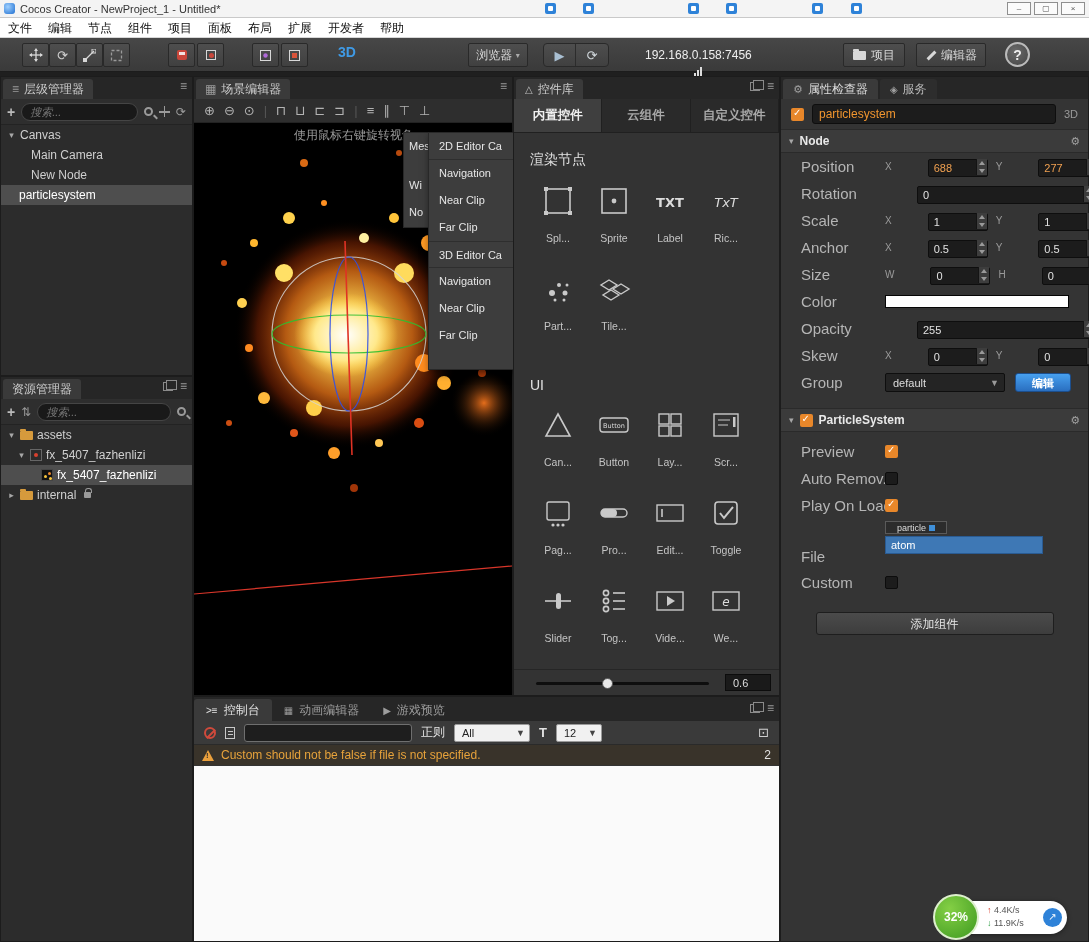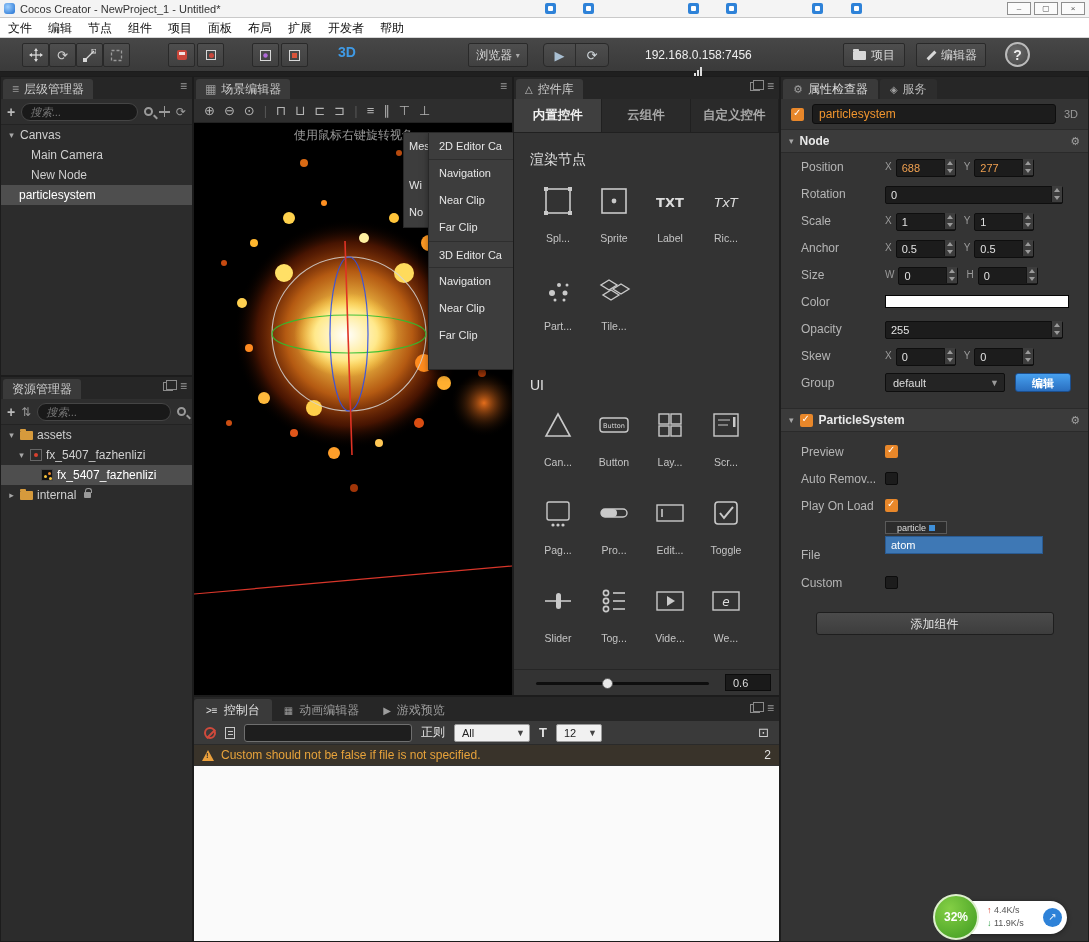--- a/index.html
+++ b/index.html
@@ -105,23 +105,23 @@
 .cb.on{background:#e8872a;}
 .cb.on::after{content:"✓";position:absolute;left:2px;top:-1px;color:#fff;font-size:10px;font-weight:bold;}
 .cb.off{background:#1c1c1c;border:1px solid #0c0c0c;}
 .nameinput{flex:1;height:20px;background:#1c1c1c;border:1px solid #0e0e0e;border-radius:3px;color:#f0952f;font-size:12px;padding:0 6px;}
 .mode3d{color:#9a9a9a;font-size:11px;}
 .sechead{height:24px;background:#3b3b3b;border-top:1px solid #2a2a2a;border-bottom:1px solid #2a2a2a;display:flex;align-items:center;padding:0 8px;gap:6px;}
 .sechead .stitle{font-size:12px;font-weight:bold;color:#e8e8e8;}
 .sechead .arrow{width:auto;}
 .sechead .gear{margin-left:auto;}
 .prow{display:flex;align-items:center;height:27px;padding-left:20px;padding-right:12px;}
-.plabel{width:84px;font-size:12px;color:#b5b5b5;flex:none;white-space:nowrap;overflow:hidden;}
+.plabel{width:84px;font-size:15px;color:#b5b5b5;flex:none;white-space:nowrap;overflow:hidden;}
 .axis{font-size:10px;color:#9a9a9a;margin-right:4px;}
-.numwrap{position:relative;width:60px;height:18px;margin-right:8px;flex:none;}
+.numwrap{position:relative;width:60px;height:18px;margin-right:8px;flex:none;margin-left:32px;}
 .numwrap input{width:100%;height:100%;background:#1c1c1c;border:1px solid #0e0e0e;border-radius:2px;color:#e2e2e2;font-size:11px;padding:0 13px 0 5px;}
 .numwrap.orange input{color:#f0a050;}
 .numwrap.wide{width:178px;}
 .steppers{position:absolute;right:1px;top:1px;width:11px;height:16px;display:flex;flex-direction:column;}
 .st{flex:1;background:#3d3d3d;border-left:1px solid #141414;position:relative;}
 .st.up::after{content:"";position:absolute;left:2px;top:2px;border-left:3px solid transparent;border-right:3px solid transparent;border-bottom:4px solid #9a9a9a;}
 .st.dn::after{content:"";position:absolute;left:2px;top:2px;border-left:3px solid transparent;border-right:3px solid transparent;border-top:4px solid #9a9a9a;}
 .colorbar{width:184px;height:13px;background:#fff;border:1px solid #060606;}
 .groupsel{position:relative;width:120px;height:19px;background:#242424;border:1px solid #0e0e0e;border-radius:2px;color:#ddd;font-size:11px;line-height:18px;padding-left:7px;}
 .groupsel .dd{position:absolute;right:5px;top:0;color:#9a9a9a;font-size:9px;}

